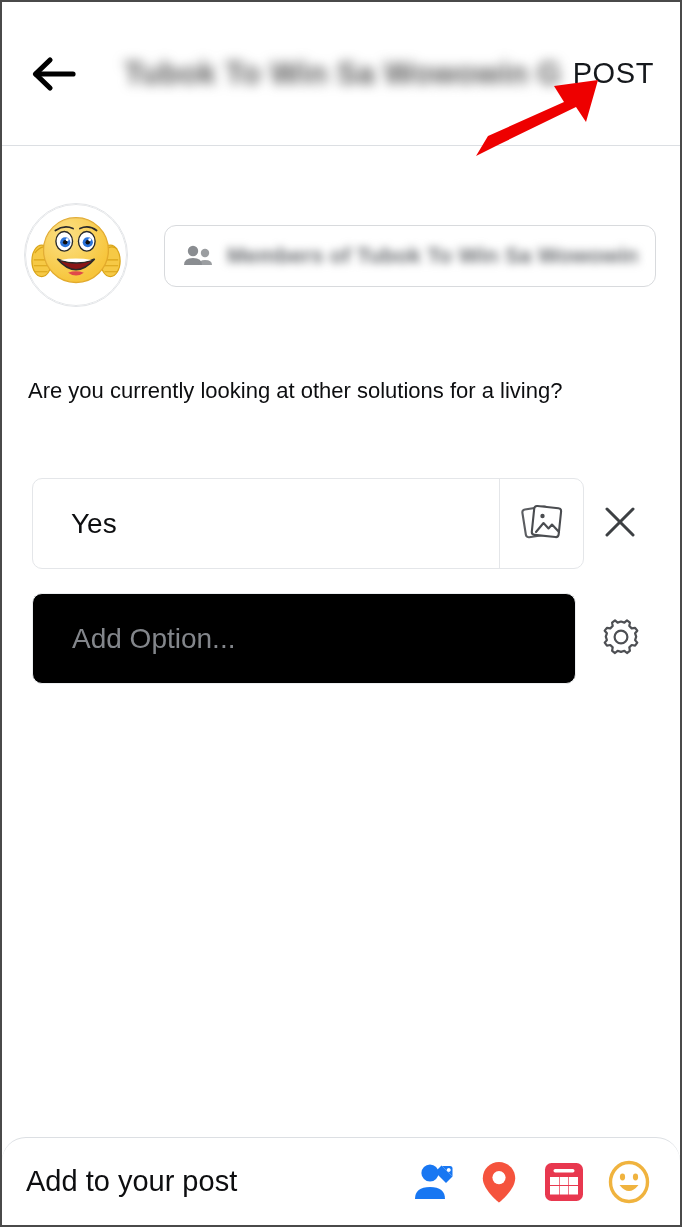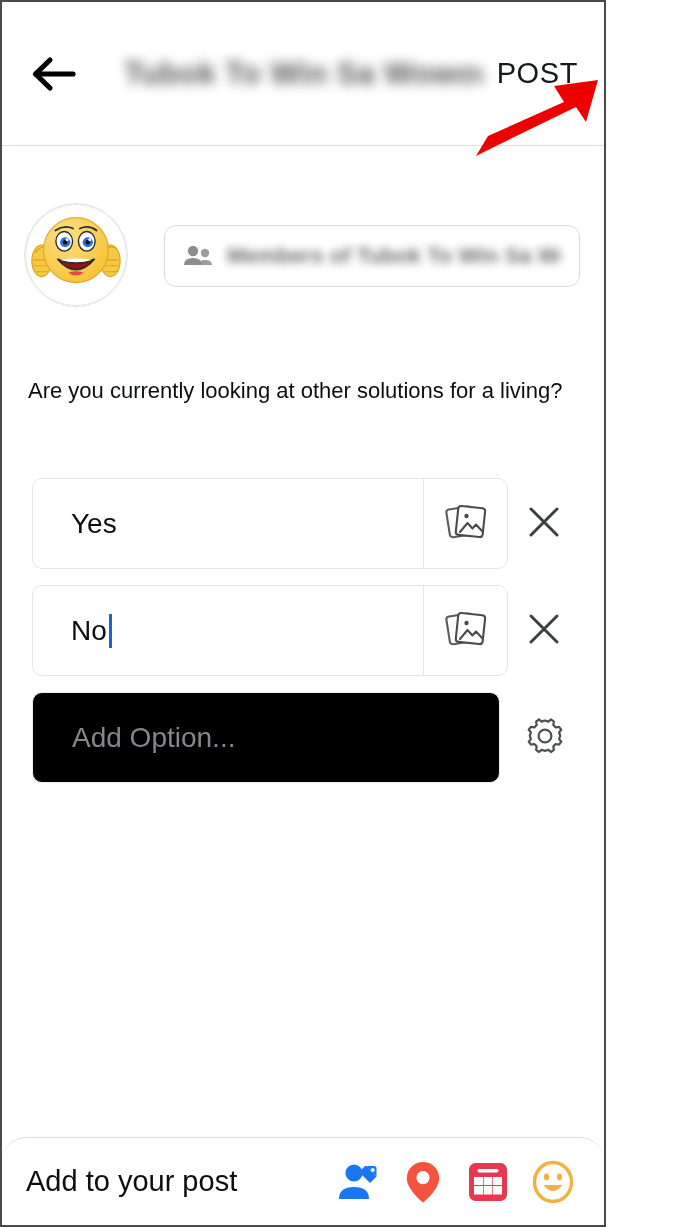--- a/index.html
+++ b/index.html
@@ -8,21 +8,21 @@
   html, body {
     width: 690px;
     height: 1227px;
     background: #ffffff;
     font-family: "Liberation Sans", sans-serif;
     overflow: hidden;
   }
 
   #screen {
     position: relative;
-    width: 606px;
+    width: 682px;
     height: 1227px;
     background: #ffffff;
     border: 2px solid #4a4a4a;
     display: flex;
     flex-direction: column;
     gap: 35px;
   }
 
   
   .header {
@@ -135,21 +135,21 @@
     cursor: text;
   }
 
   
   .options { padding: 38px 0 0 0; }
 
   .option-row {
     display: flex;
     align-items: center;
     padding: 0 24px 0 30px;
-    margin-bottom: 16px;
+    margin-bottom: 24px;
   }
 
   .option-field {
     flex: 1 1 auto;
     height: 91px;
     border: 1px solid #e4e6e9;
     border-radius: 10px;
     display: flex;
     align-items: stretch;
     background: #ffffff;
@@ -356,45 +356,20 @@
       </div>
       <div class="option-remove">
         <span>
           <svg width="40" height="40" viewBox="0 0 40 40">
             <path d="M7 7 L33 33 M33 7 L7 33" stroke="#3d4043" stroke-width="3" stroke-linecap="round"></path>
           </svg>
         </span>
       </div>
     </div>
 
-    <div class="option-row">
-      <div class="option-field">
-        <div class="option-text">
-          <span>No</span>
-          <span class="caret"></span>
-        </div>
-        <div class="option-photo-btn">
-          <span>
-            <svg width="44" height="42" viewBox="0 0 44 42" fill="none">
-              <rect x="4" y="7" width="25" height="28" rx="3" transform="rotate(-9 16 21)" stroke="#5b5d61" stroke-width="2.1"></rect>
-              <rect x="13" y="6" width="27" height="29" rx="3" transform="rotate(6 26 20)" fill="#ffffff" stroke="#4a4c50" stroke-width="2.1"></rect>
-              <circle cx="22.5" cy="15" r="2.2" fill="#4a4c50"></circle>
-              <path d="M16 31 l7.5 -9 l5 5.5 l3.5 -4 l7 7.5" stroke="#4a4c50" stroke-width="2.1" fill="none" stroke-linejoin="round" stroke-linecap="round"></path>
-            </svg>
-          </span>
-        </div>
-      </div>
-      <div class="option-remove">
-        <span>
-          <svg width="40" height="40" viewBox="0 0 40 40">
-            <path d="M7 7 L33 33 M33 7 L7 33" stroke="#3d4043" stroke-width="3" stroke-linecap="round"></path>
-          </svg>
-        </span>
-      </div>
-    </div>
 
     <div class="option-row">
       <div class="addopt-field">Add Option...</div>
       <div class="addopt-settings">
         <span>
           <svg width="42" height="42" viewBox="0 0 42 42" fill="none">
             <path d="M21 5.5 l3.4 1.1 l2.6 -2.2 l2.9 2.2 l-0.6 3.4 l2.4 2.4 l3.4 -0.6 l2.2 2.9
                      l-2.2 2.6 l1.1 3.4 l-1.1 3.4 l2.2 2.6 l-2.2 2.9 l-3.4 -0.6 l-2.4 2.4
                      l0.6 3.4 l-2.9 2.2 l-2.6 -2.2 l-3.4 1.1 l-3.4 -1.1 l-2.6 2.2 l-2.9 -2.2
                      l0.6 -3.4 l-2.4 -2.4 l-3.4 0.6 l-2.2 -2.9 l2.2 -2.6 l-1.1 -3.4 l1.1 -3.4

